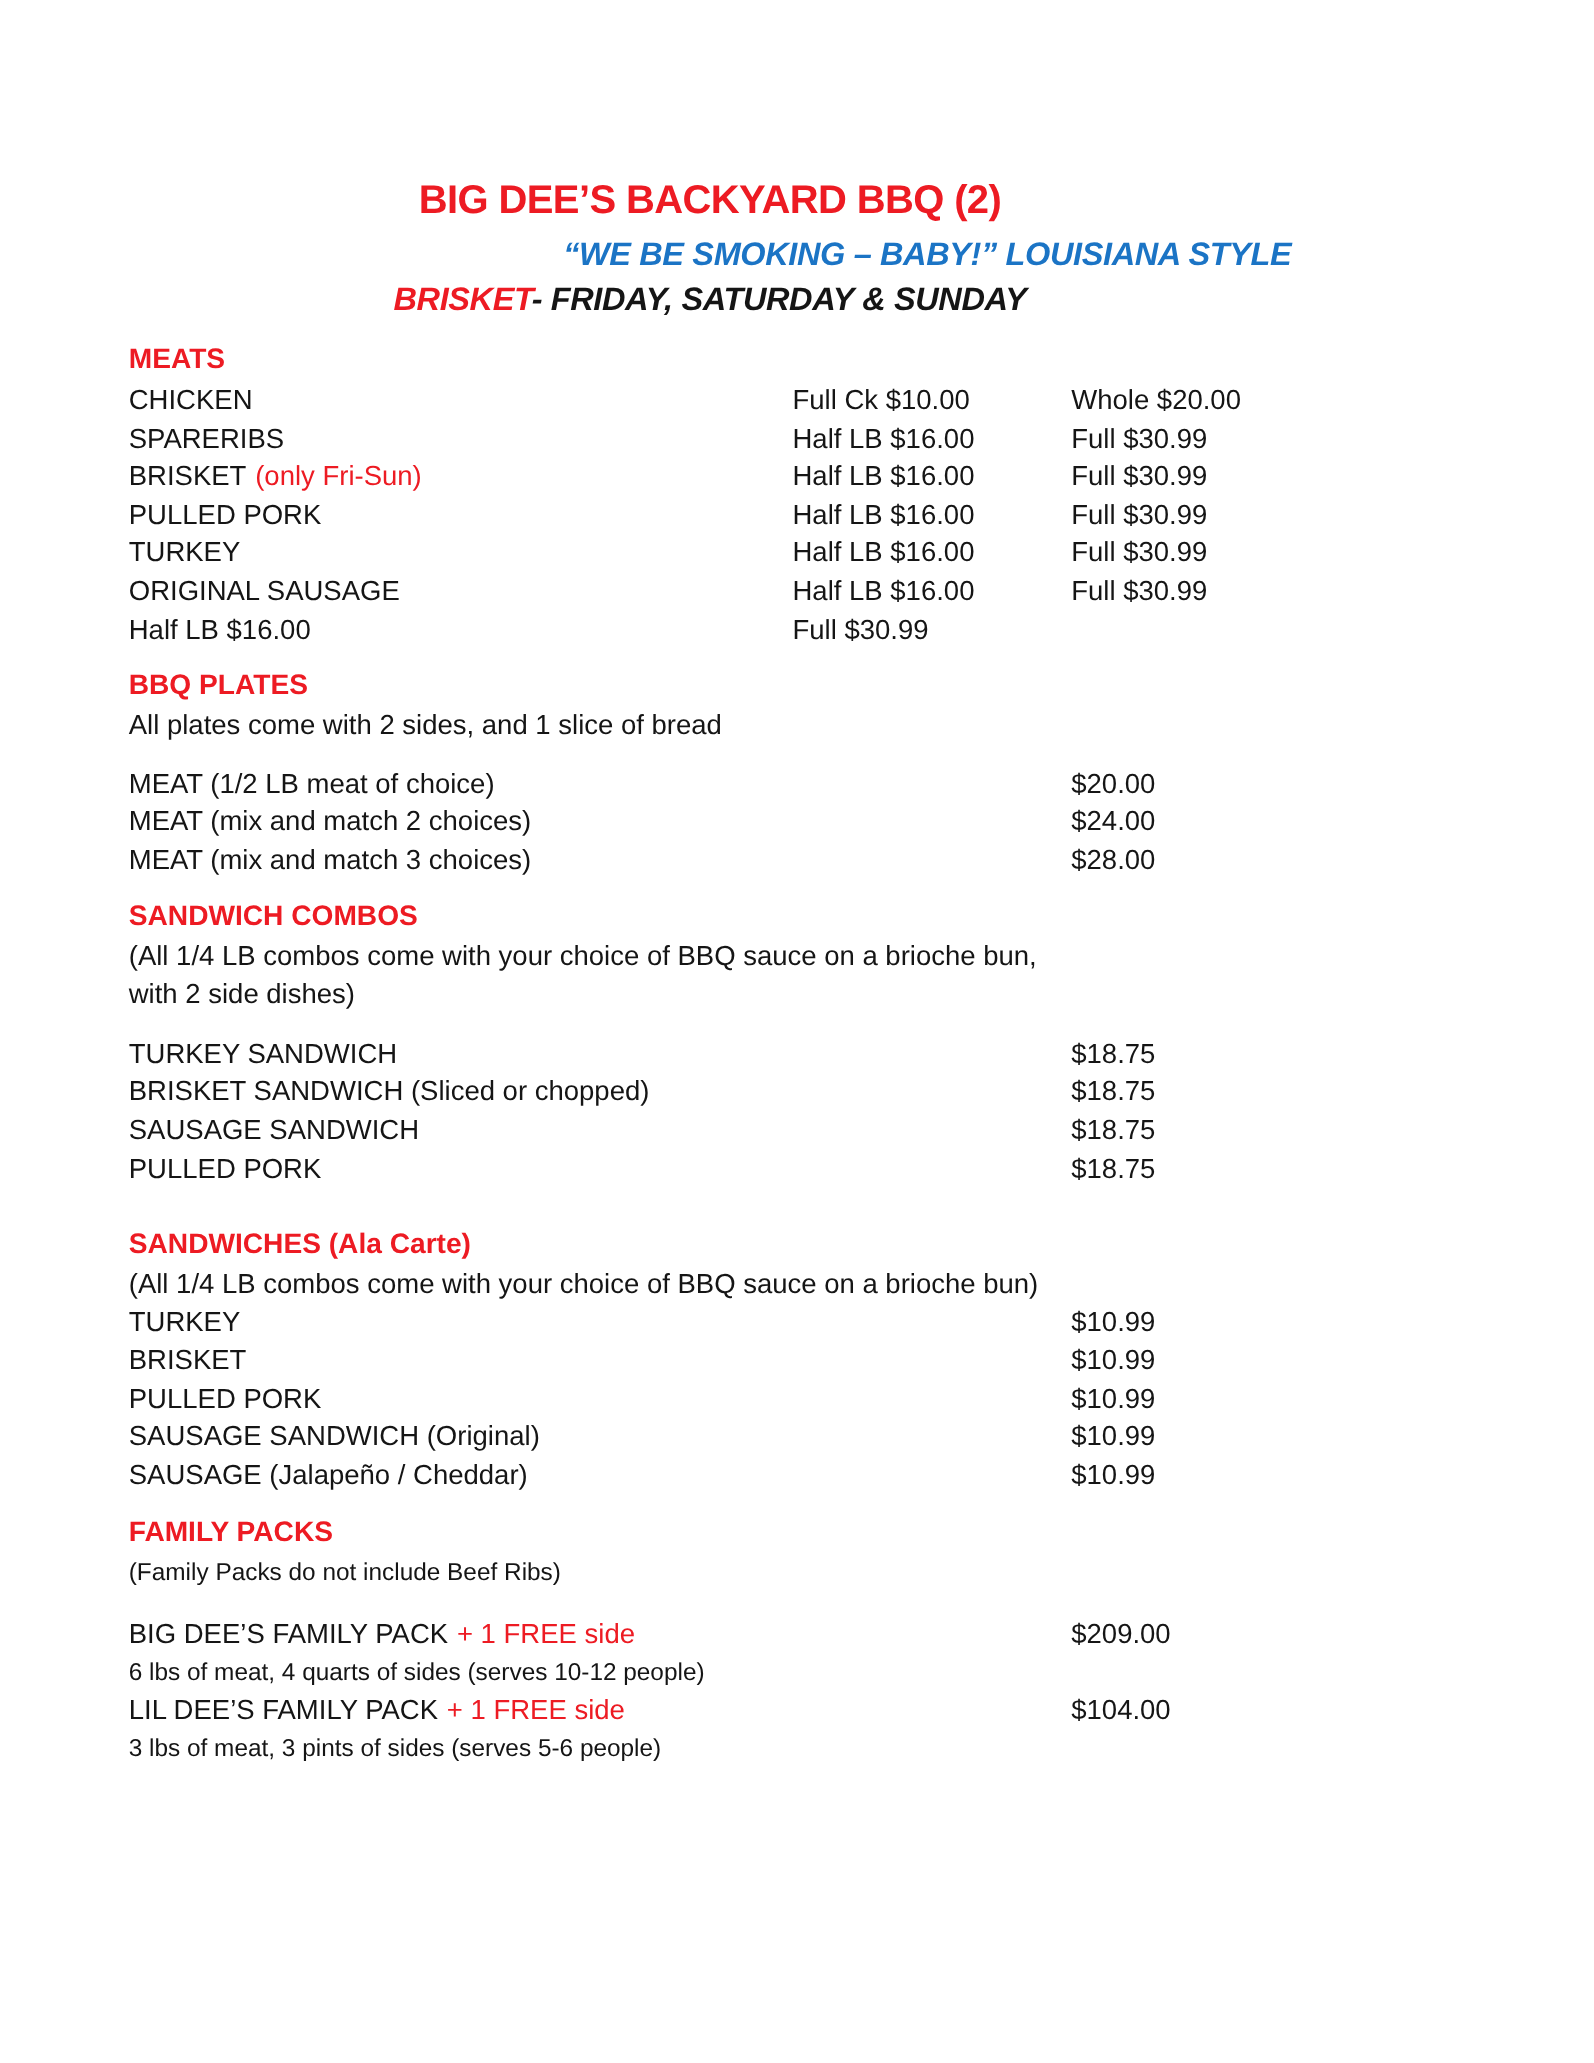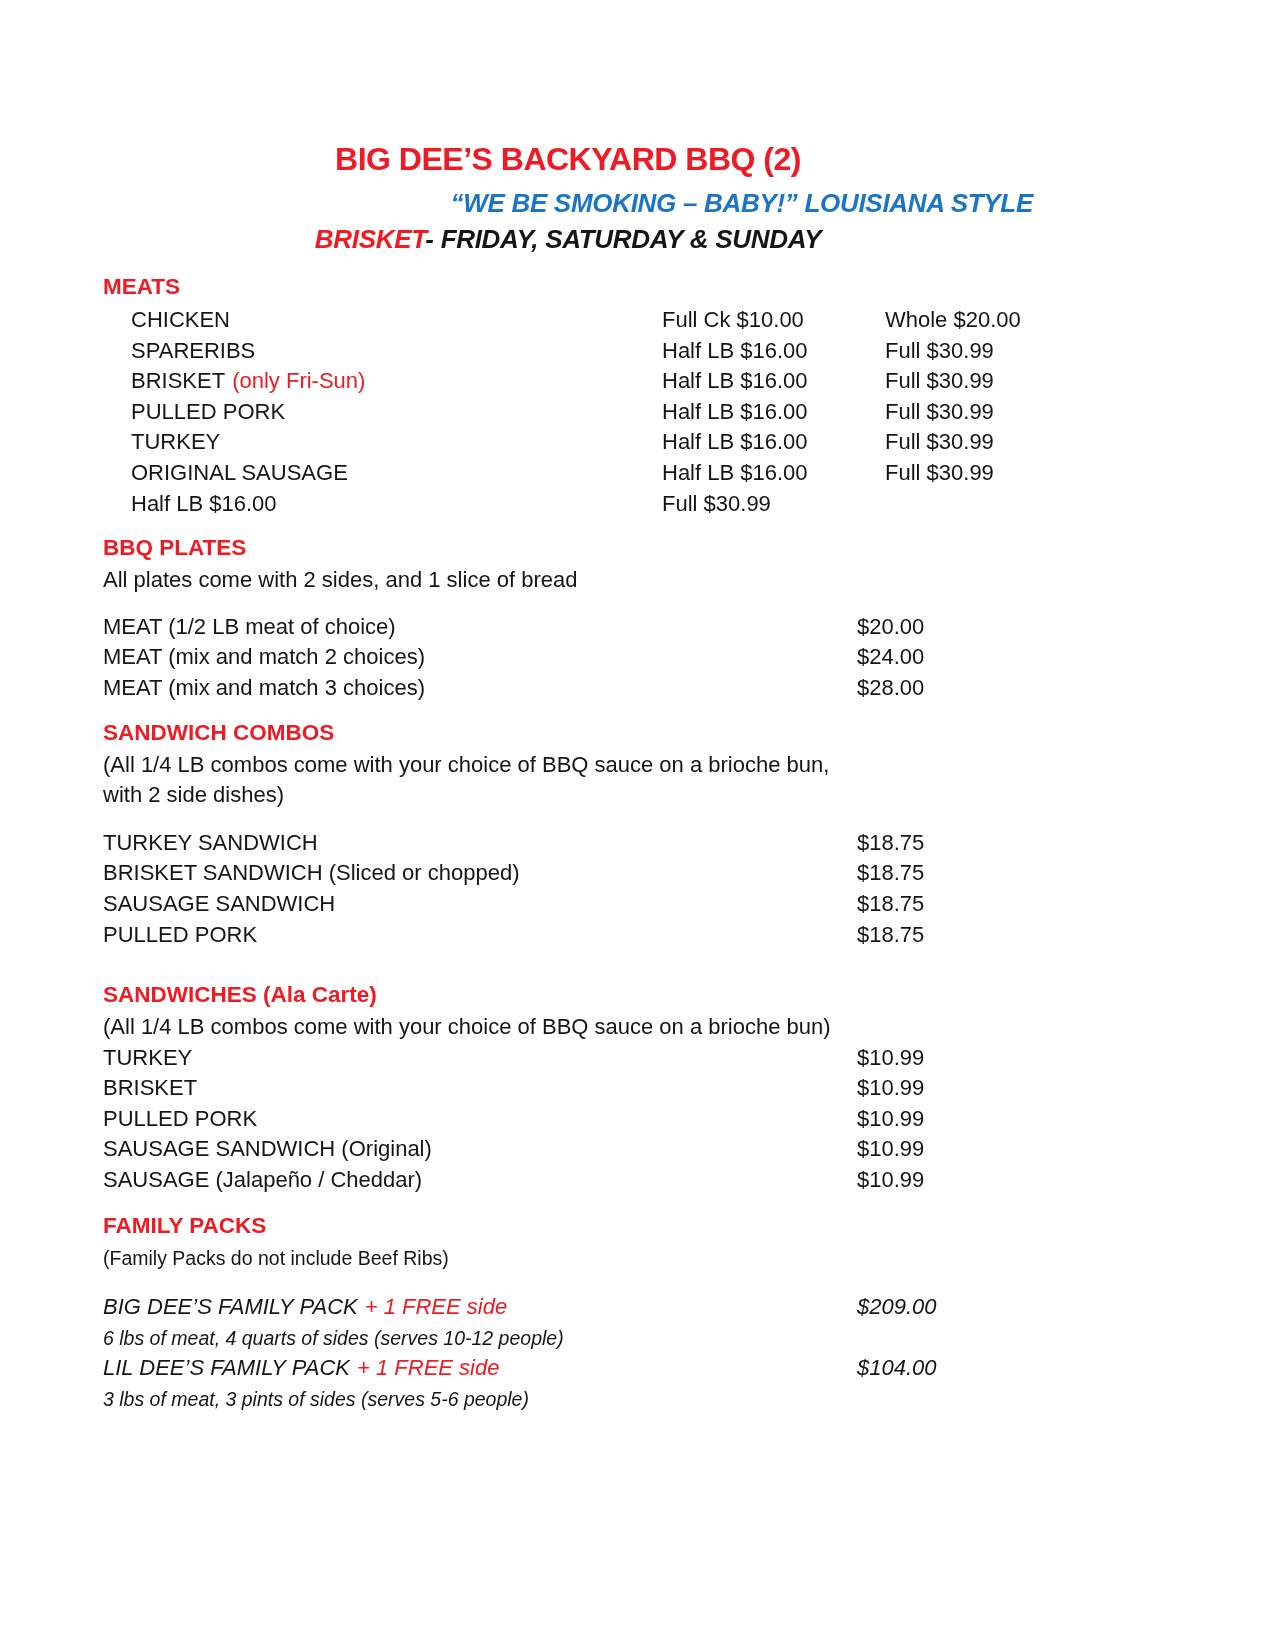--- a/index.html
+++ b/index.html
@@ -64,23 +64,23 @@
 
   .notes { margin-top: 6px; }
   .note-line { font-size: 22px; line-height: 30.6px; }
   #sec-family-packs .note-line { font-size: 19.5px; }
 
   .rows { line-height: 30.6px; font-size: 22px; }
   #sec-meats .rows { margin-top: 7px; }
   #sec-bbq-plates .rows { margin-top: 16px; }
   #sec-sandwich-combos .rows { margin-top: 17px; }
   #sec-sandwiches .rows { margin-top: 0; }
-  #sec-family-packs .rows { margin-top: 19px; font-style: italic; }
-
-  .row3 { display: grid; grid-template-columns: 531px 223px 1fr; margin-left: 28px; }
+  #sec-family-packs .rows { margin-top: 19px; }
+
+  .row3 { display: grid; grid-template-columns: 531px 223px 1fr; }
   .row2 { display: grid; grid-template-columns: 754px 1fr; }
 
   .iname .note { color: var(--red); margin-left: 7px; }
   .iname .note:empty { display: none; }
   .hl { color: var(--red); margin-left: 7px; }
   .subline { font-size: 19.5px; line-height: 30.6px; }
 </style>
 </head>
 <body>
 

